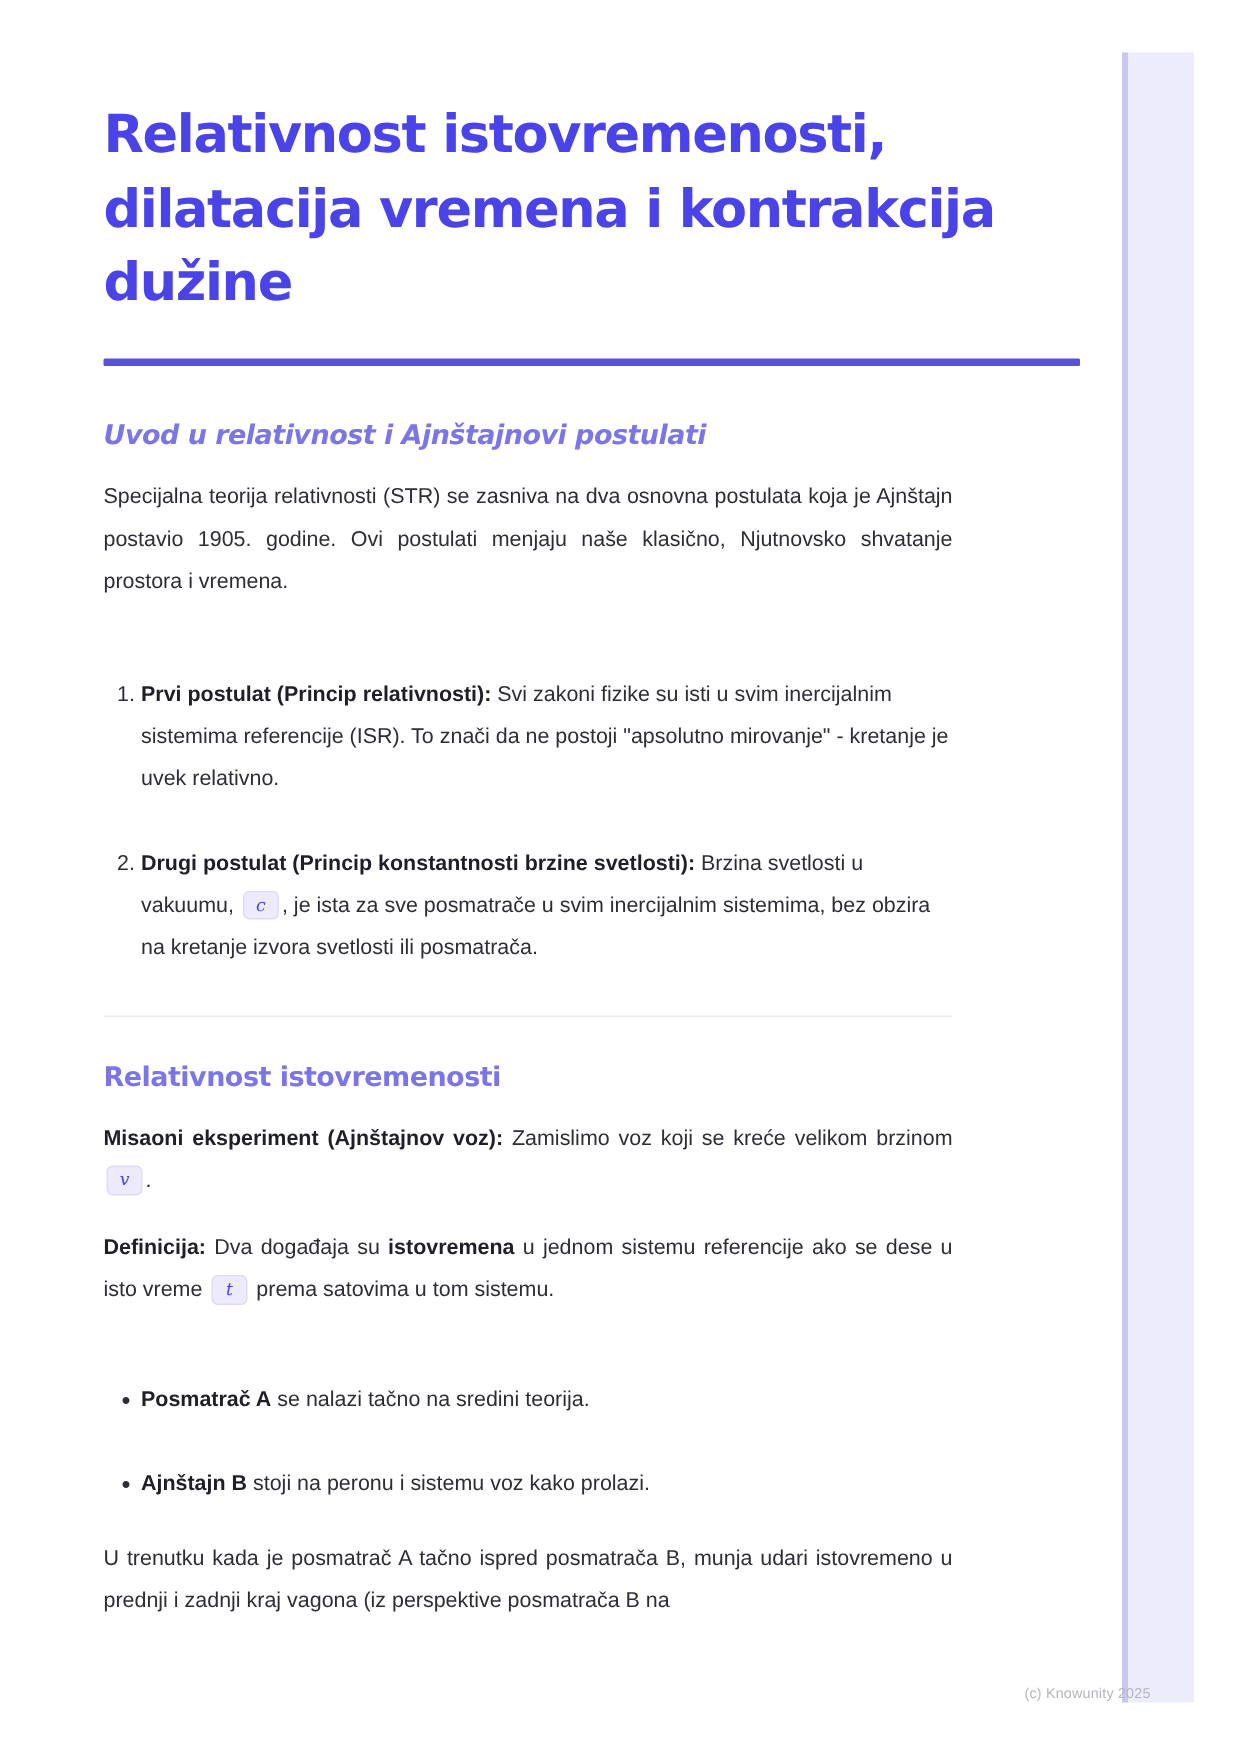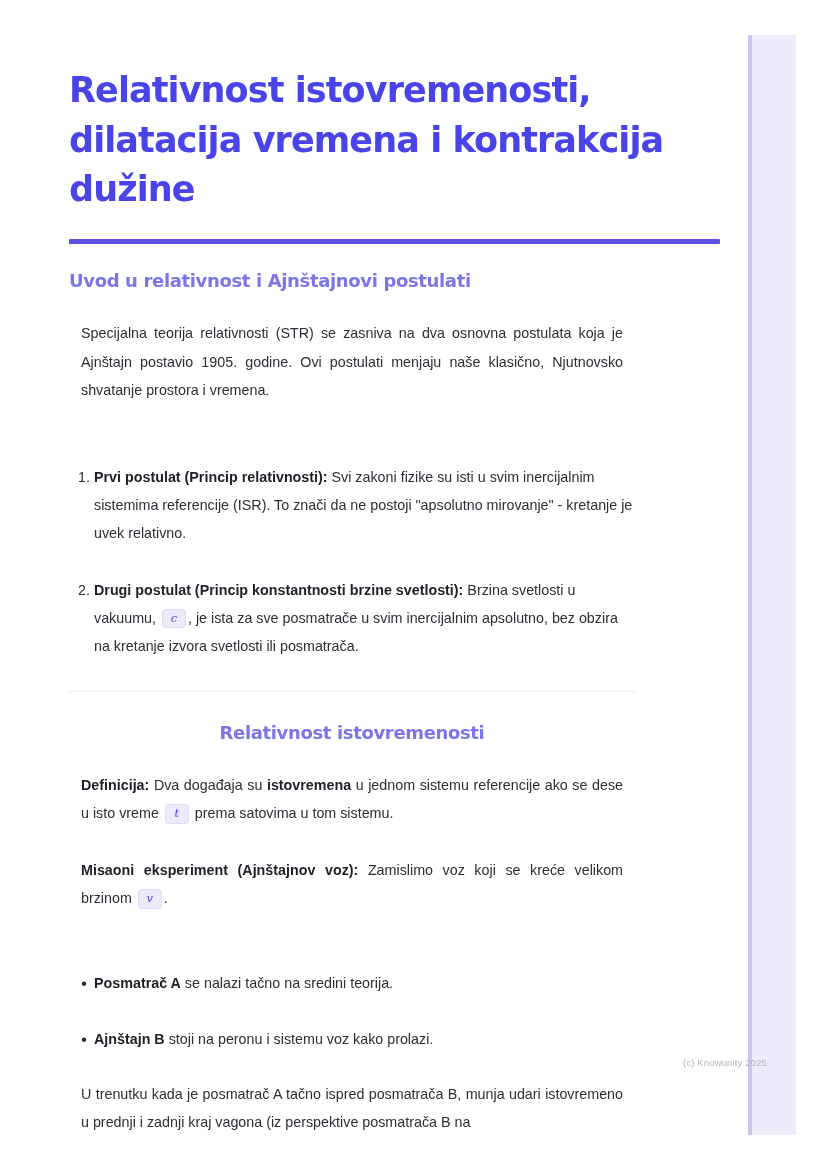--- a/index.html
+++ b/index.html
@@ -70,26 +70,26 @@
 
   
   .section-heading {
     margin: 0;
     font-family: "DejaVu Sans", sans-serif;
     font-size: 18px;
     font-weight: 700;
     letter-spacing: -0.35px;
     color: #7b75e8;
   }
-  .sh-1 { padding-top: 26px; }
-  .sh-2 { padding-top: 30px; text-align: center; }
+  .sh-1 { padding-top: 36px; font-style: italic; }
+  .sh-2 { padding-top: 30px; }
 
   
   .para {
-    margin: 12px;
+    margin: 0;
     padding-top: 16px;
     font-size: 14.3px;
     line-height: 2.0;
     color: #2d2d35;
     text-align: justify;
     text-justify: inter-word;
   }
   .para.tight { padding-top: 14px; }
 
   .para b, .li-body b { font-weight: 700; color: #1f1f27; }
@@ -151,21 +151,21 @@
     margin-top: 30px;
     width: 566px;
     height: 1px;
     background: #ececef;
   }
 
   
   .watermark {
     position: absolute;
     left: 683px;
-    top: 1057px;
+    top: 1124px;
     font-size: 9.5px;
     letter-spacing: 0.15px;
     color: #b4b4bd;
     white-space: nowrap;
   }
 </style>
 </head>
 <body>
 
 <div class="side-band"></div>
@@ -181,33 +181,33 @@
 
     <p class="para">Specijalna teorija relativnosti (STR) se zasniva na dva osnovna postulata koja je Ajnštajn postavio 1905. godine. Ovi postulati menjaju naše klasično, Njutnovsko shvatanje prostora i vremena.</p>
 
     <ol class="list ordered">
       <li class="li">
         <span class="li-marker">1.</span>
         <span class="li-body"><b>Prvi postulat (Princip relativnosti):</b><span> Svi zakoni fizike su isti u svim inercijalnim sistemima referencije (ISR). To znači da ne postoji "apsolutno mirovanje" - kretanje je uvek relativno.</span></span>
       </li>
       <li class="li">
         <span class="li-marker">2.</span>
-        <span class="li-body"><b>Drugi postulat (Princip konstantnosti brzine svetlosti):</b><span> Brzina svetlosti u vakuumu, </span><span class="mchip">c</span><span>, je ista za sve posmatrače u svim inercijalnim apsolutno, bez obzira na kretanje izvora svetlosti ili posmatrača.</span></span>
+        <span class="li-body"><b>Drugi postulat (Princip konstantnosti brzine svetlosti):</b><span> Brzina svetlosti u vakuumu, </span><span class="mchip">c</span><span>, je ista za sve posmatrače u svim inercijalnim sistemima, bez obzira na kretanje izvora svetlosti ili posmatrača.</span></span>
       </li>
     </ol>
 
 
     <div class="divider"></div>
 
     <h2 class="section-heading sh-2">Relativnost istovremenosti</h2>
 
 
+    <p class="para"><b>Misaoni eksperiment (Ajnštajnov voz):</b><span> Zamislimo voz koji se kreće velikom brzinom </span><span class="mchip">v</span><span>.</span></p>
+
     <p class="para"><b>Definicija:</b><span> Dva događaja su </span><b>istovremena</b><span> u jednom sistemu referencije ako se dese u isto vreme </span><span class="mchip">t</span><span> prema satovima u tom sistemu.</span></p>
-
-    <p class="para"><b>Misaoni eksperiment (Ajnštajnov voz):</b><span> Zamislimo voz koji se kreće velikom brzinom </span><span class="mchip">v</span><span>.</span></p>
 
     <ul class="list bulleted">
       <li class="li">
         <span class="li-marker">•</span>
         <span class="li-body"><b>Posmatrač A</b><span> se nalazi tačno na sredini teorija.</span></span>
       </li>
       <li class="li">
         <span class="li-marker">•</span>
         <span class="li-body"><b>Ajnštajn B</b><span> stoji na peronu i sistemu voz kako prolazi.</span></span>
       </li>

